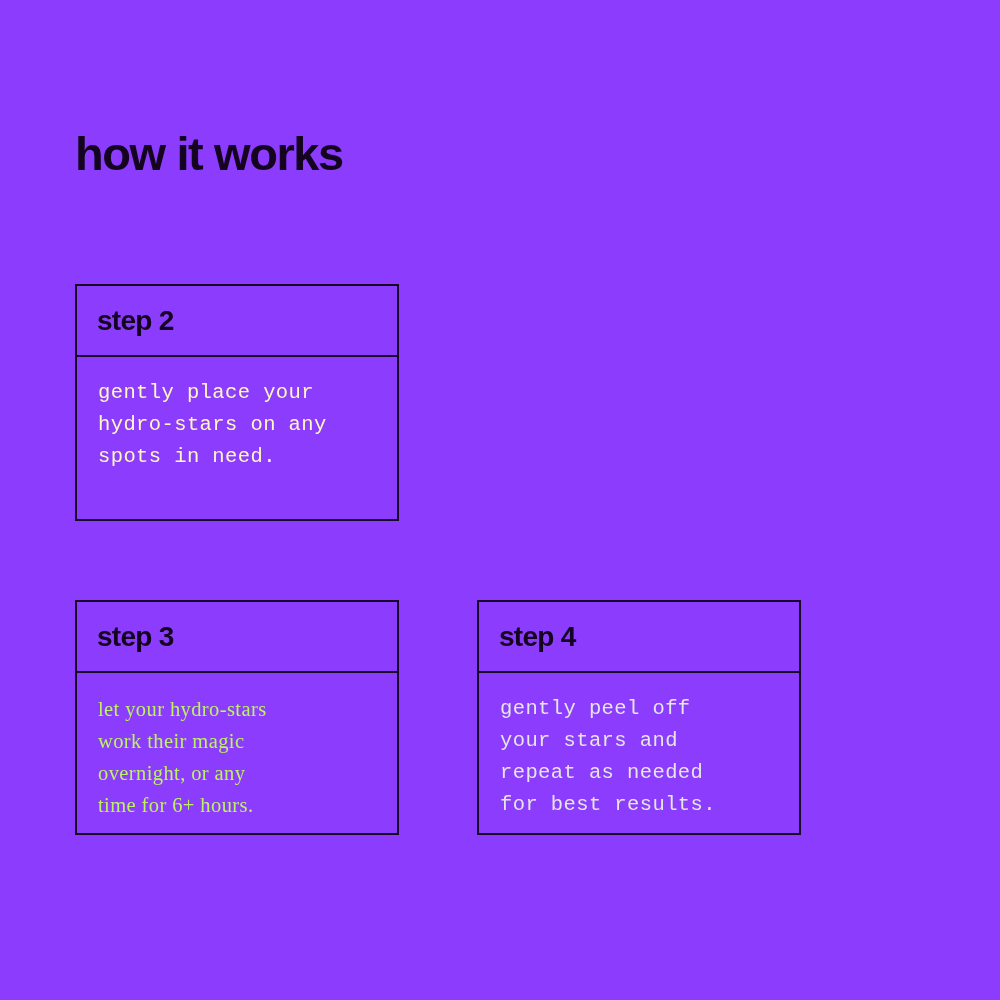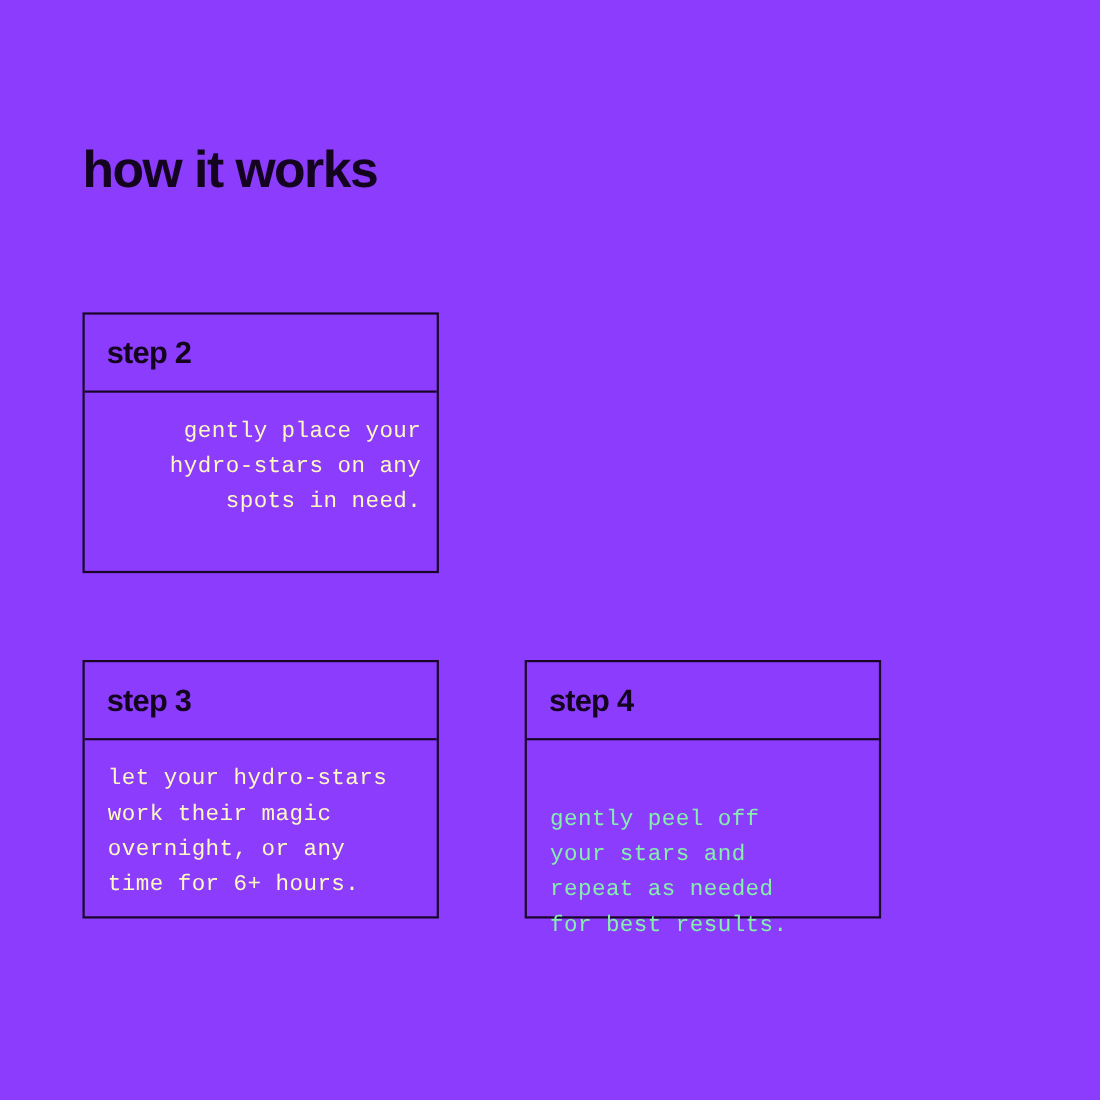--- a/index.html
+++ b/index.html
@@ -105,53 +105,53 @@
 
 <div class="page">
 
   <h1 class="page-title">how it works</h1>
 
   <div class="steps-grid">
 
     <div class="grid-row row-top">
 
 
-      <div class="step-card" style="border-color: rgb(25, 6, 38); text-align: right;">
+      <div class="step-card" style="border-color: rgb(25, 6, 38);">
         <div class="step-header" style="border-bottom-color: rgb(25, 6, 38);">
           <span class="step-title">step 2</span>
         </div>
         <div class="step-body">
           <p class="step-text" style="color: #fef9c3;">gently place your
 hydro-stars on any
 spots in need.</p>
         </div>
       </div>
 
     </div>
 
     <div class="grid-row row-bottom">
 
       <div class="step-card" style="border-color: rgb(25, 6, 38);">
         <div class="step-header" style="border-bottom-color: rgb(25, 6, 38); padding-left: 20px;">
           <span class="step-title">step 3</span>
         </div>
         <div class="step-body">
-          <p class="step-text" style="color: #fef9c3;">let your hydro-stars
+          <p class="step-text" style="color: #bef264; font-family: Liberation Serif, serif;">let your hydro-stars
 work their magic
 overnight, or any
 time for 6+ hours.</p>
         </div>
       </div>
 
-      <div class="step-card" style="border-color: rgb(25, 6, 38); gap: 37px;">
+      <div class="step-card" style="border-color: rgb(25, 6, 38);">
         <div class="step-header" style="border-bottom-color: rgb(25, 6, 38);">
           <span class="step-title">step 4</span>
         </div>
         <div class="step-body">
-          <p class="step-text" style="color: #86efac;">gently peel off
+          <p class="step-text" style="color: #e5e5e5;">gently peel off
 your stars and
 repeat as needed
 for best results.</p>
         </div>
       </div>
 
     </div>
 
   </div>
 

